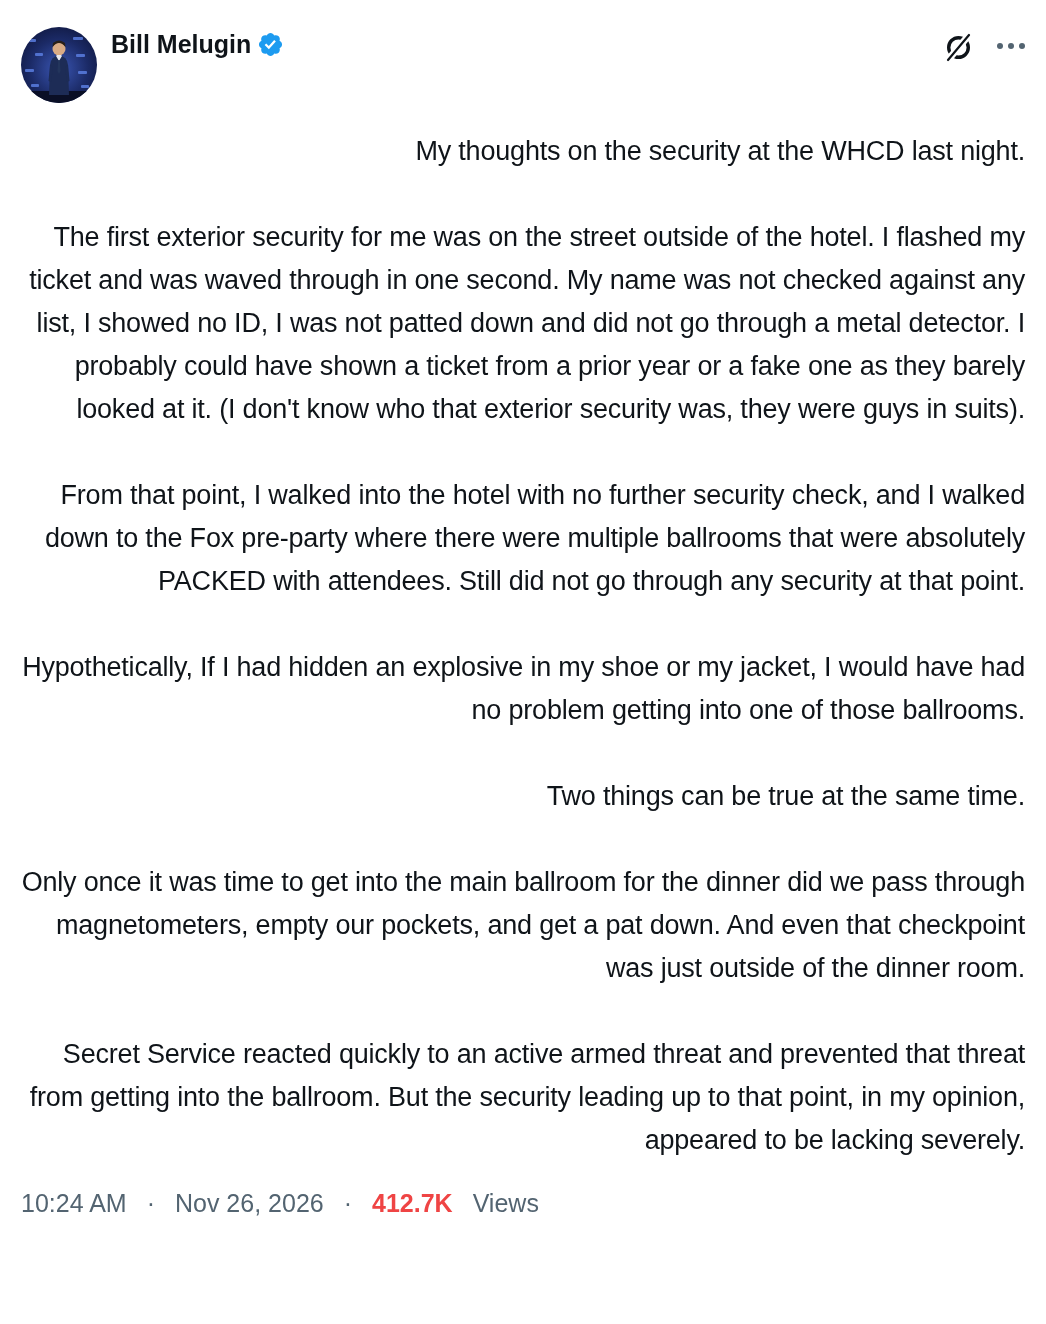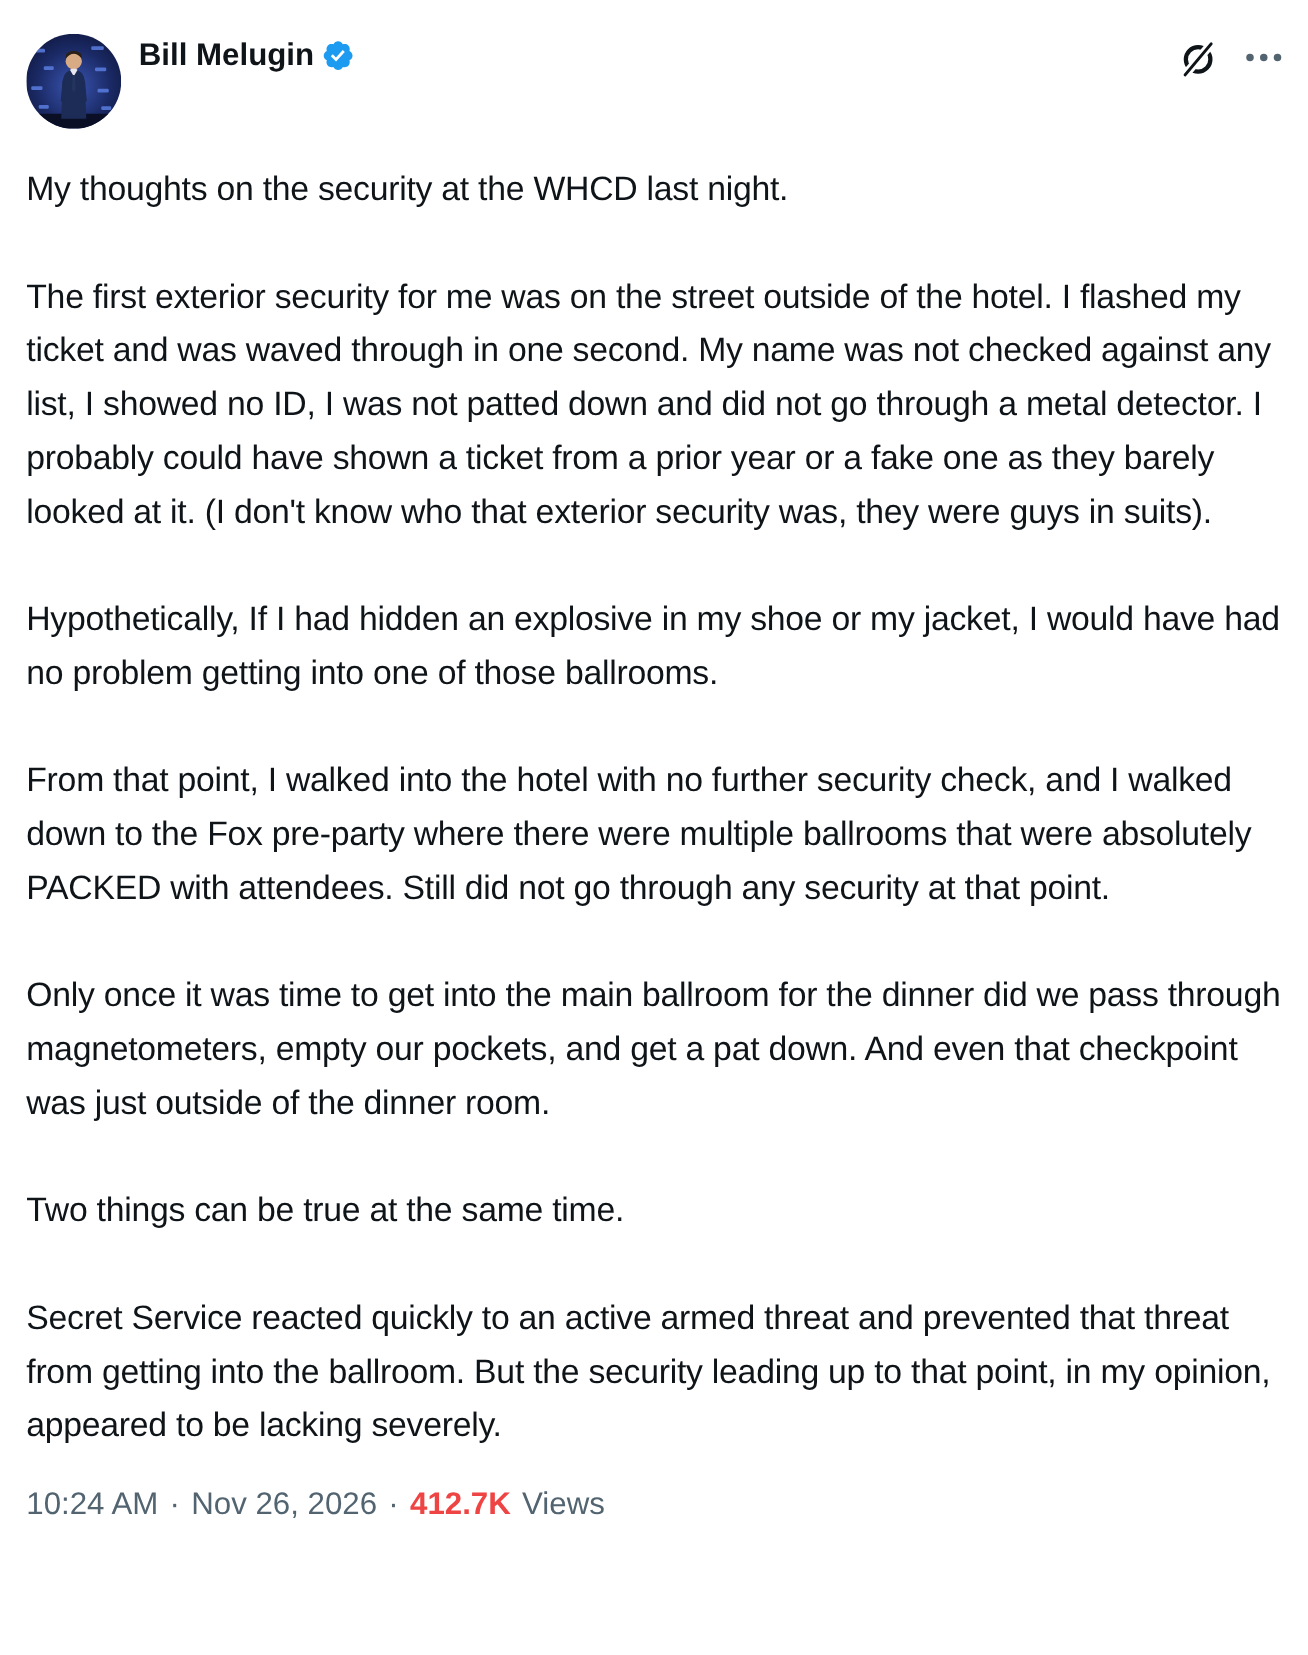--- a/index.html
+++ b/index.html
@@ -87,28 +87,29 @@
   }
   .body-text p {
     font-size: 27px;
     line-height: 43px;
     font-weight: 400;
     color: #0f1419;
     letter-spacing: -0.2px;
     margin: 0 0 43px 0;
     white-space: pre-wrap;
     overflow-wrap: break-word;
+    text-align: right;
   }
   .body-text p:last-child { margin-bottom: 0; }
   
   .footer {
     margin-top: 26px;
     display: flex;
     align-items: baseline;
-    gap: 9px;
+    gap: 20px;
     font-size: 25px;
     line-height: 31px;
     color: #536471;
   }
   .footer .views-count {
     color: #ef4444;
     font-weight: 700;
   }
   .footer .dot-sep { color: #536471; }
 </style>
@@ -179,24 +180,24 @@
             <i></i>
           </span>
       </button>
     </div>
 
   </div>
 
   <div class="body-text">
       <p>My thoughts on the security at the WHCD last night.</p>
       <p>The first exterior security for me was on the street outside of the hotel. I flashed my ticket and was waved through in one second. My name was not checked against any list, I showed no ID, I was not patted down and did not go through a metal detector. I probably could have shown a ticket from a prior year or a fake one as they barely looked at it. (I don't know who that exterior security was, they were guys in suits).</p>
+      <p>From that point, I walked into the hotel with no further security check, and I walked down to the Fox pre-party where there were multiple ballrooms that were absolutely PACKED with attendees. Still did not go through any security at that point.</p>
       <p>Hypothetically, If I had hidden an explosive in my shoe or my jacket, I would have had no problem getting into one of those ballrooms.</p>
-      <p>From that point, I walked into the hotel with no further security check, and I walked down to the Fox pre-party where there were multiple ballrooms that were absolutely PACKED with attendees. Still did not go through any security at that point.</p>
+      <p>Two things can be true at the same time.</p>
       <p>Only once it was time to get into the main ballroom for the dinner did we pass through magnetometers, empty our pockets, and get a pat down. And even that checkpoint was just outside of the dinner room.</p>
-      <p>Two things can be true at the same time.</p>
       <p>Secret Service reacted quickly to an active armed threat and prevented that threat from getting into the ballroom. But the security leading up to that point, in my opinion, appeared to be lacking severely.</p>
     </div>
 
   <div class="footer">
     <span>10:24 AM</span>
     <span class="dot-sep">·</span>
     <span>Nov 26, 2026</span>
     <span class="dot-sep">·</span>
     <span class="views-count">412.7K</span>
     <span>Views</span>

